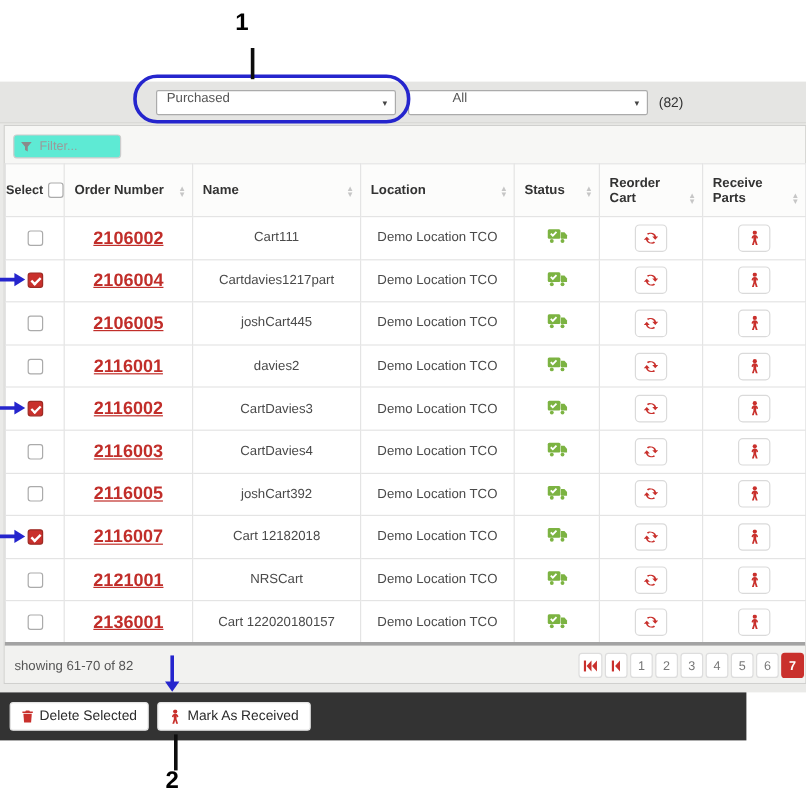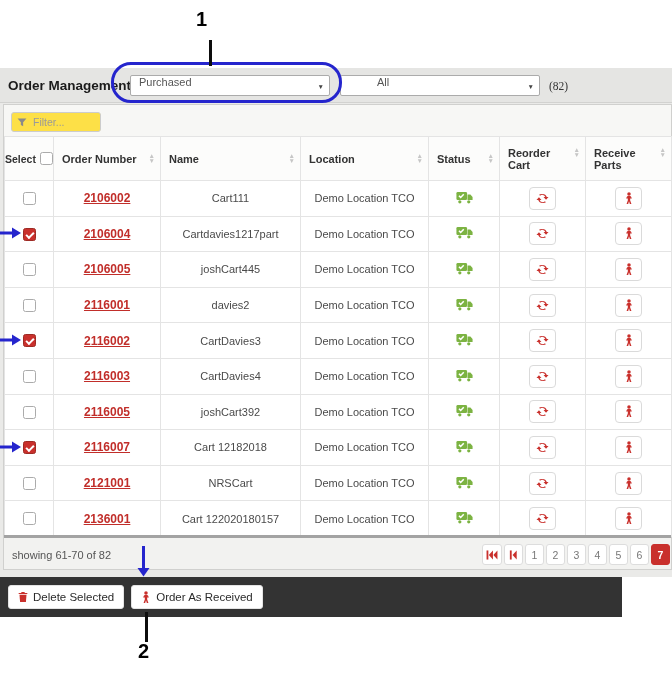--- a/index.html
+++ b/index.html
@@ -8,39 +8,39 @@
     background:#ffffff;font-family:"Liberation Sans",sans-serif;
     -webkit-font-smoothing:antialiased;
   }
   
   .hdr{position:absolute;left:0;top:68px;width:672px;height:35px;background:#e5e5e3;border-bottom:1px solid #d2d2d0;box-sizing:border-box;}
   .hdr-title{position:absolute;left:8px;top:0;height:35px;display:flex;align-items:center;font-weight:bold;font-size:13.5px;color:#1b1b1b;}
   .sel{position:absolute;top:7px;height:21px;background:#fff;border:1px solid #ababab;border-radius:2px;font-size:11px;color:#555;display:flex;align-items:flex-start;padding:0 16px 0 8px;box-sizing:border-box;cursor:pointer;}
   .sel .caret{position:absolute;right:5px;top:7px;font-size:6.5px;color:#444;}
   #sel-status{left:130px;width:200px;}
   #sel-type{left:340px;width:200px;padding-left:36px;}
-  .count{position:absolute;left:549px;top:0;height:35px;display:flex;align-items:center;font-size:11.5px;color:#333;font-family:Liberation Serif, serif;}
+  .count{position:absolute;left:549px;top:0;height:35px;display:flex;align-items:center;font-size:11.5px;color:#333;}
   .highlight{position:absolute;left:111px;top:62px;width:231px;height:41px;border:3px solid #2525cd;border-radius:20px;box-sizing:border-box;pointer-events:none;z-index:6;}
   
   .pagebg{position:absolute;left:0;top:103px;width:672px;height:474px;background:#eaeae8;}
   .panel{position:absolute;left:3px;top:104px;width:669px;height:466px;background:#f7f7f5;border:1px solid #d0d0ce;box-sizing:border-box;}
-  .filter-box{position:absolute;left:7px;top:7px;width:90px;height:20px;background:#fde047;border:1px solid #cccccc;border-radius:3px;display:flex;align-items:center;gap:4px;padding:0 5px;box-sizing:border-box;}
+  .filter-box{position:absolute;left:7px;top:7px;width:90px;height:20px;background:#5eead4;border:1px solid #cccccc;border-radius:3px;display:flex;align-items:center;gap:4px;padding:0 5px;box-sizing:border-box;}
   .filter-box input{border:none;outline:none;width:60px;font-size:10.5px;color:#555;font-family:"Liberation Sans",sans-serif;background:transparent;}
   .filter-box input::placeholder{color:#9a9a9a;}
   
   table{position:absolute;left:0;top:31px;width:667px;border-collapse:collapse;table-layout:fixed;background:#fff;}
   th,td{border:1px solid #e4e4e4;box-sizing:border-box;}
   thead th{height:44px;font-size:11px;color:#333;font-weight:bold;text-align:left;padding:0 5px 0 8px;background:#fcfcfb;}
-  .hwrap{display:flex;align-items:flex-start;justify-content:space-between;}
+  .hwrap{display:flex;align-items:flex-end;justify-content:space-between;}
   .th-select{text-align:center;padding:0;}
   .th-select .sel-stack{display:flex;flex-direction:row;align-items:center;gap:4px;font-size:10.5px;}
   .sorticon{display:inline-flex;flex-direction:column;line-height:5px;font-size:6.5px;color:#c6c6c6;}
   tbody tr{height:35.6px;}
   tbody td{text-align:center;font-size:11px;color:#4a4a4a;background:#fff;}
-  .order-link{color:#c12e2a;font-weight:bold;text-decoration:underline;font-size:12px;cursor:pointer;}
+  .order-link{color:#c12e2a;font-weight:bold;text-decoration:underline;font-size:15px;cursor:pointer;}
   .cb{width:13px;height:13px;border:1px solid #ababab;border-radius:2.5px;background:#fff;display:inline-block;position:relative;box-sizing:border-box;cursor:pointer;vertical-align:middle;}
   .cb.checked{background:#c9302c;border-color:#9d2b24;}
   .cb.checked::after{content:"";position:absolute;left:2.2px;top:3px;width:6px;height:3px;border-left:2px solid #fff;border-bottom:2px solid #fff;transform:rotate(-45deg);}
   .iconbtn{width:27px;height:23px;border:1px solid #dadada;border-radius:4px;background:#fff;display:inline-flex;align-items:center;justify-content:center;cursor:pointer;padding:0;}
   
   .tfooter{position:absolute;left:0;bottom:0;width:100%;height:34px;background:#f2f2f0;border-top:3px solid #a3a3a3;box-sizing:border-box;}
   .showing{position:absolute;left:8px;top:0;height:34px;display:flex;align-items:center;font-size:11px;color:#555;}
   .pager{position:absolute;right:1px;top:6px;display:flex;gap:2px;}
   .pbtn{min-width:19px;height:21px;border:1px solid #dddddd;border-radius:3px;background:#fff;color:#777;font-size:10.5px;display:flex;align-items:center;justify-content:center;padding:0 3px;box-sizing:border-box;cursor:pointer;}
   .pbtn.active{background:#c9302c;border-color:#c9302c;color:#fff;font-weight:bold;}
@@ -56,21 +56,20 @@
   .row-arrow{position:absolute;left:0;z-index:10;}
   #arrow-down{position:absolute;left:135px;top:546px;z-index:10;}
 </style>
 </head>
 <body>
 
 <div class="ann-label" id="ann1-label">1</div>
 <div id="ann1-line"></div>
 
 <div class="hdr">
-  <div class="hdr-title">Order Management</div>
   <div class="sel" id="sel-status">
     <span>Purchased</span>
     <span class="caret">▼</span>
   </div>
   <div class="sel" id="sel-type">
     <span>All</span>
     <span class="caret">▼</span>
   </div>
   <div class="count">(82)</div>
 </div>
@@ -533,18 +532,18 @@
     </svg>
     <span>Delete Selected</span>
   </button>
   <button class="abtn">
     <svg width="10" height="13" viewBox="0 0 10 14">
       <g fill="#c9302c">
         <circle cx="5" cy="2.1" r="1.9"></circle>
         <path d="M5 4.1c-1.9 0-2.8 1.3-2.9 3l1.2.2.3-1.4.2 3-1.4 4.1h1.7L5 9.9 5.9 13h1.7L6.2 8.9l.2-3 .3 1.4 1.2-.2c-.1-1.7-1-3-2.9-3z"></path>
       </g>
     </svg>
-    <span>Order As Received</span>
+    <span>Mark As Received</span>
   </button>
 </div>
 
 <div id="ann2-line"></div>
 <div class="ann-label" id="ann2-label">2</div>
 
 </body></html>

